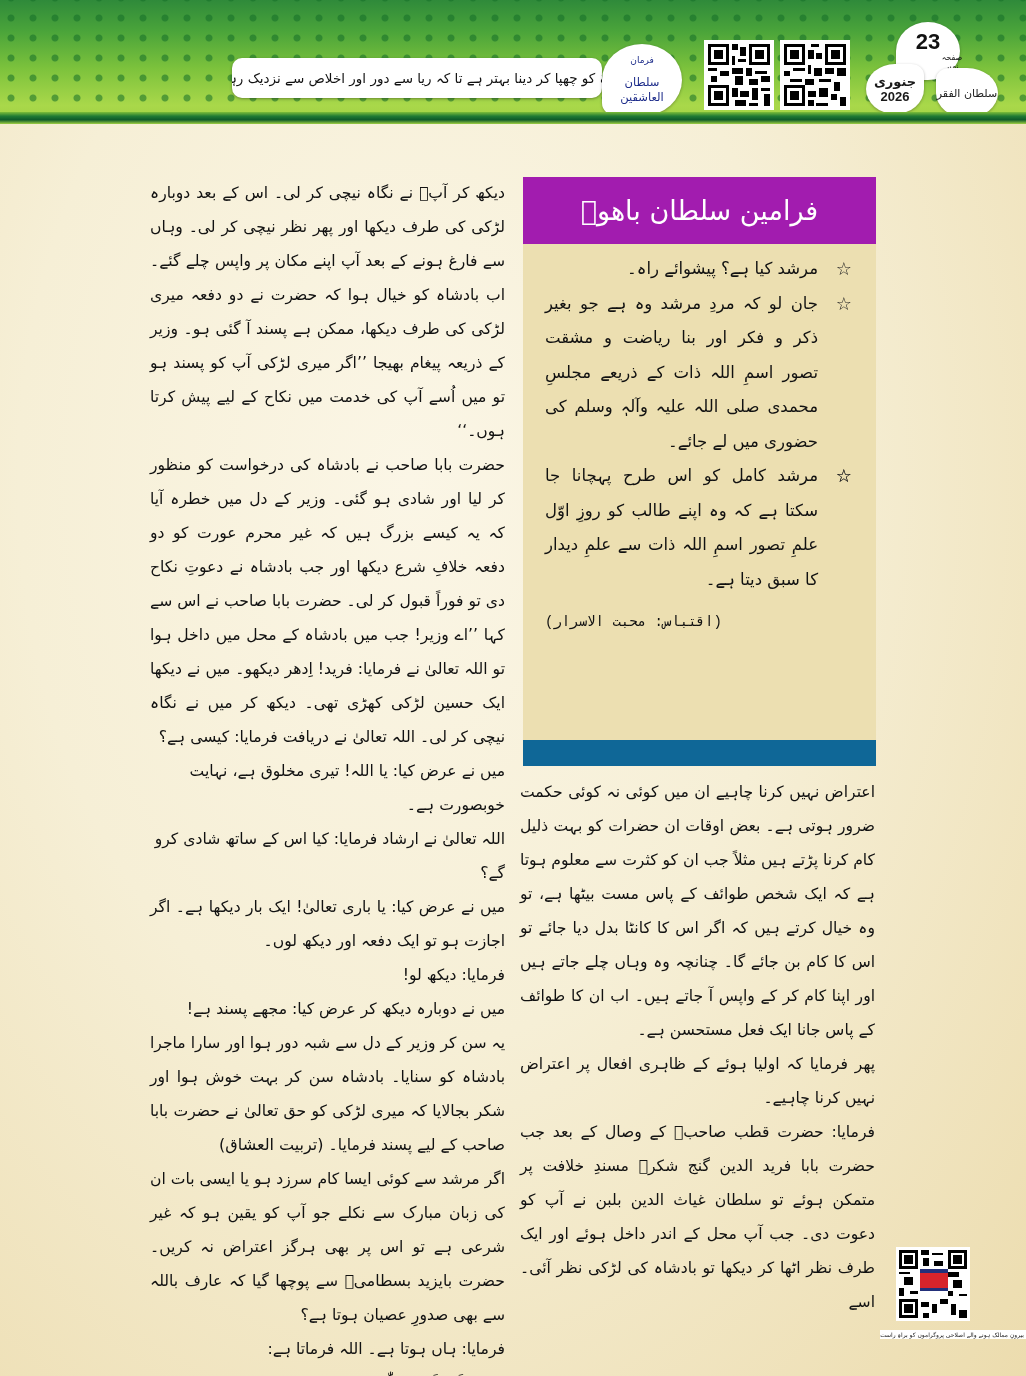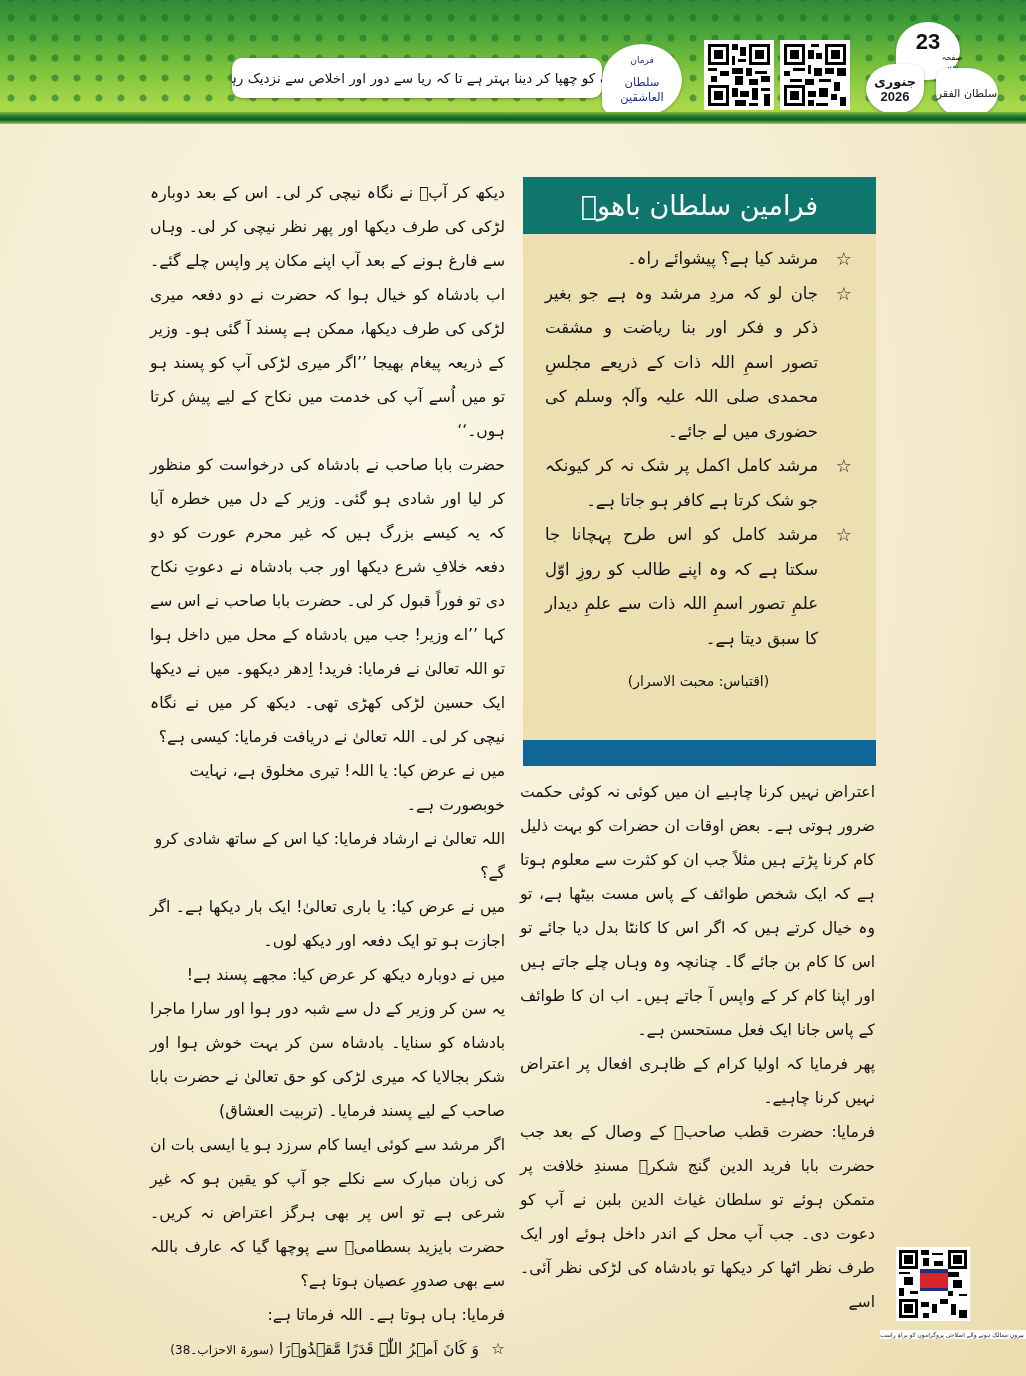--- a/index.html
+++ b/index.html
@@ -61,33 +61,33 @@
   .col .r { text-align: right; }
   .left-col { left: 150px; top: 176px; width: 355px; }
   .right-bottom { left: 520px; top: 775px; width: 355px; }
 
   
   .box {
     position: absolute; left: 523px; top: 177px; width: 353px; height: 589px;
     background: #ecdfb1;
   }
   .box-head {
-    height: 57px; background: #0f766e;
+    height: 67px; background: #a21caf;
     display: flex; align-items: center; justify-content: center;
     color: #fff; font-size: 27px; direction: rtl;
   }
   .box-body {
     padding: 8px 24px 0 22px; direction: rtl;
     font-size: 16.5px; line-height: 34.5px; color: #111; text-align: justify;
   }
   .box-body .item { position: relative; padding-right: 34px; }
   .box-body .item .star {
     position: absolute; right: 0; top: 0; font-size: 18px; color: #222;
   }
-  .box-body .cite { text-align: center; font-size: 14px; margin-top: 8px; }
+  .box-body .cite { text-align: left; font-size: 14px; margin-top: 8px; font-family: Liberation Mono, monospace; }
   .box-foot { position: absolute; left: 0; right: 0; bottom: 0; height: 26px; background: #0f6797; }
 
   .verse { position: relative; padding-right: 26px; }
   .verse .star { position: absolute; right: 0; top: 0; }
   .verse .ref { font-size: 12px; }
   .src { font-size: 16px; }
 
   
   .qr-bottom {
     position: absolute; left: 896px; top: 1247px; width: 74px; height: 74px;
@@ -158,20 +158,21 @@
     <span>سلطان الفقر</span>
   </div>
 </div>
 
 <div class="col left-col">
   <p>دیکھ کر آپؒ نے نگاہ نیچی کر لی۔ اس کے بعد دوبارہ لڑکی کی طرف دیکھا اور پھر نظر نیچی کر لی۔ وہاں سے فارغ ہونے کے بعد آپ اپنے مکان پر واپس چلے گئے۔ اب بادشاہ کو خیال ہوا کہ حضرت نے دو دفعہ میری لڑکی کی طرف دیکھا، ممکن ہے پسند آ گئی ہو۔ وزیر کے ذریعہ پیغام بھیجا ’’اگر میری لڑکی آپ کو پسند ہو تو میں اُسے آپ کی خدمت میں نکاح کے لیے پیش کرتا ہوں۔‘‘</p>
   <p>حضرت بابا صاحب نے بادشاہ کی درخواست کو منظور کر لیا اور شادی ہو گئی۔ وزیر کے دل میں خطرہ آیا کہ یہ کیسے بزرگ ہیں کہ غیر محرم عورت کو دو دفعہ خلافِ شرع دیکھا اور جب بادشاہ نے دعوتِ نکاح دی تو فوراً قبول کر لی۔ حضرت بابا صاحب نے اس سے کہا ’’اے وزیر! جب میں بادشاہ کے محل میں داخل ہوا تو اللہ تعالیٰ نے فرمایا: فرید! اِدھر دیکھو۔ میں نے دیکھا ایک حسین لڑکی کھڑی تھی۔ دیکھ کر میں نے نگاہ نیچی کر لی۔ اللہ تعالیٰ نے دریافت فرمایا: کیسی ہے؟</p>
   <p class="r">میں نے عرض کیا: یا اللہ! تیری مخلوق ہے، نہایت خوبصورت ہے۔</p>
   <p class="r">اللہ تعالیٰ نے ارشاد فرمایا: کیا اس کے ساتھ شادی کرو گے؟</p>
   <p>میں نے عرض کیا: یا باری تعالیٰ! ایک بار دیکھا ہے۔ اگر اجازت ہو تو ایک دفعہ اور دیکھ لوں۔</p>
+  <p class="r">فرمایا: دیکھ لو!</p>
   <p class="r">میں نے دوبارہ دیکھ کر عرض کیا: مجھے پسند ہے!</p>
   <p><span>یہ سن کر وزیر کے دل سے شبہ دور ہوا اور سارا ماجرا بادشاہ کو سنایا۔ بادشاہ سن کر بہت خوش ہوا اور شکر بجالایا کہ میری لڑکی کو حق تعالیٰ نے حضرت بابا صاحب کے لیے پسند فرمایا۔</span> <span class="src">(تربیت العشاق)</span></p>
   <p>اگر مرشد سے کوئی ایسا کام سرزد ہو یا ایسی بات ان کی زبان مبارک سے نکلے جو آپ کو یقین ہو کہ غیر شرعی ہے تو اس پر بھی ہرگز اعتراض نہ کریں۔ حضرت بایزید بسطامیؒ سے پوچھا گیا کہ عارف باللہ سے بھی صدورِ عصیان ہوتا ہے؟</p>
   <p class="r">فرمایا: ہاں ہوتا ہے۔ اللہ فرماتا ہے:</p>
   <p class="verse r">
     <span class="star">☆</span>
     <span>وَ کَانَ اَمۡرُ اللّٰہِ قَدَرًا مَّقۡدُوۡرَا</span>
     <span class="ref">(سورۃ الاحزاب۔38)</span>
   </p>
 </div>
@@ -184,34 +185,33 @@
     <div class="item">
       <span class="star">☆</span>
       <span>مرشد کیا ہے؟ پیشوائے راہ۔</span>
     </div>
     <div class="item">
       <span class="star">☆</span>
       <span>جان لو کہ مردِ مرشد وہ ہے جو بغیر ذکر و فکر اور بنا ریاضت و مشقت تصور اسمِ اللہ ذات کے ذریعے مجلسِ محمدی صلی اللہ علیہ وآلہٖ وسلم کی حضوری میں لے جائے۔</span>
     </div>
     <div class="item">
       <span class="star">☆</span>
-      <span>مرشد کامل اکمل پر شک نہ کر کیونکہ جو شک کرتا ہے کافر ہو جاتا ہے۔</span>
     </div>
     <div class="item">
       <span class="star">☆</span>
       <span>مرشد کامل کو اس طرح پہچانا جا سکتا ہے کہ وہ اپنے طالب کو روزِ اوّل علمِ تصور اسمِ اللہ ذات سے علمِ دیدار کا سبق دیتا ہے۔</span>
     </div>
     <div class="cite">(اقتباس: محبت الاسرار)</div>
   </div>
   <div class="box-foot"></div>
 </div>
 
 <div class="col right-bottom">
   <p>اعتراض نہیں کرنا چاہیے ان میں کوئی نہ کوئی حکمت ضرور ہوتی ہے۔ بعض اوقات ان حضرات کو بہت ذلیل کام کرنا پڑتے ہیں مثلاً جب ان کو کثرت سے معلوم ہوتا ہے کہ ایک شخص طوائف کے پاس مست بیٹھا ہے، تو وہ خیال کرتے ہیں کہ اگر اس کا کانٹا بدل دیا جائے تو اس کا کام بن جائے گا۔ چنانچہ وہ وہاں چلے جاتے ہیں اور اپنا کام کر کے واپس آ جاتے ہیں۔ اب ان کا طوائف کے پاس جانا ایک فعل مستحسن ہے۔</p>
-  <p>پھر فرمایا کہ اولیا کرام کے ظاہری افعال پر اعتراض نہیں کرنا چاہیے۔</p>
+  <p>پھر فرمایا کہ اولیا ہوئے کے ظاہری افعال پر اعتراض نہیں کرنا چاہیے۔</p>
   <p>فرمایا: حضرت قطب صاحبؒ کے وصال کے بعد جب حضرت بابا فرید الدین گنج شکرؒ مسندِ خلافت پر متمکن ہوئے تو سلطان غیاث الدین بلبن نے آپ کو دعوت دی۔ جب آپ محل کے اندر داخل ہوئے اور ایک طرف نظر اٹھا کر دیکھا تو بادشاہ کی لڑکی نظر آئی۔ اسے</p>
 </div>
 
 <div class="qr-bottom">
   <svg viewBox="0 0 25 25" shape-rendering="crispEdges">
     <rect x="0" y="0" width="7" height="7" fill="#000"></rect>
       <rect x="1" y="1" width="5" height="5" fill="#fff"></rect>
       <rect x="2" y="2" width="3" height="3" fill="#000"></rect>
     <rect x="18" y="0" width="7" height="7" fill="#000"></rect>
       <rect x="19" y="1" width="5" height="5" fill="#fff"></rect>

